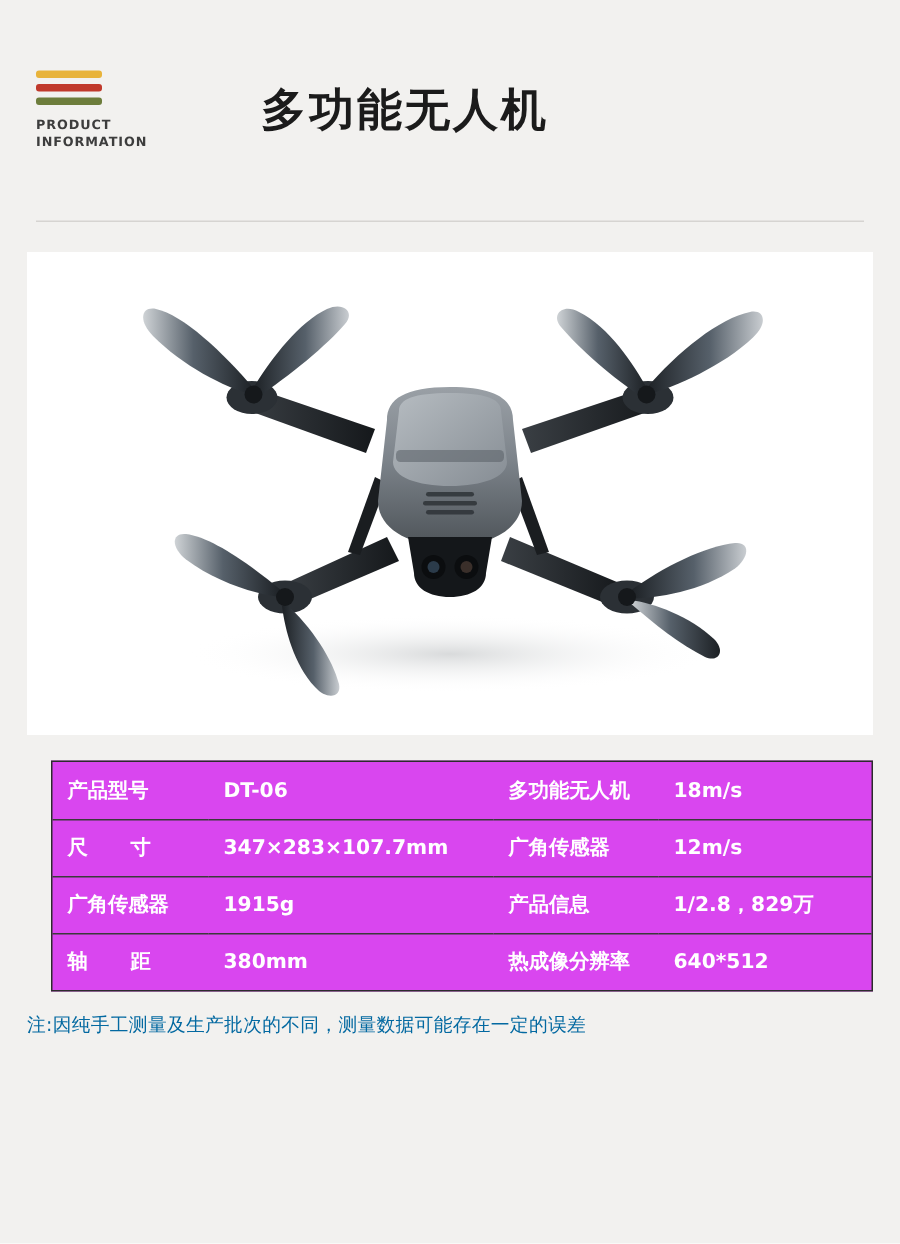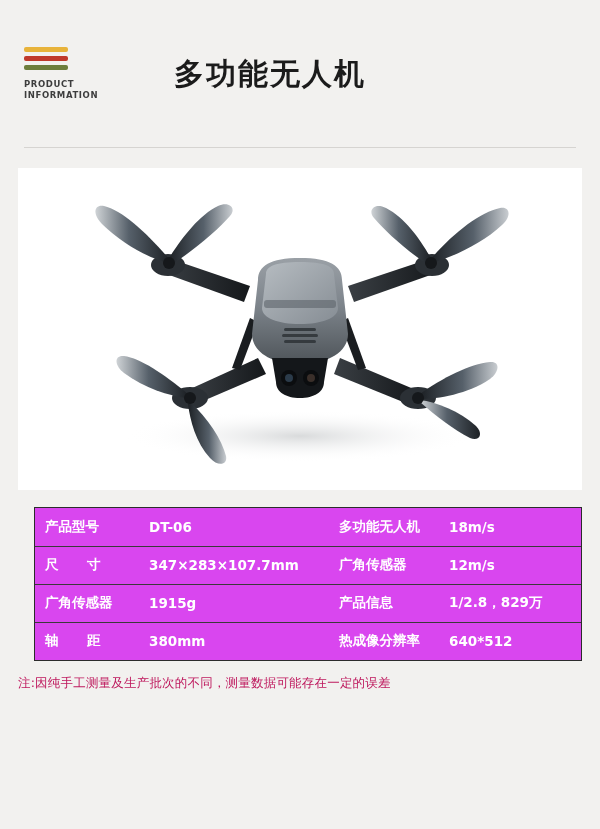--- a/index.html
+++ b/index.html
@@ -109,21 +109,21 @@
   td.v1 { width: 190px; }
   td.k2 { width: 110px; }
   td.v2 { width: auto; }
   td.v1, td.v2 { padding-left: 6px; }
   .sp { letter-spacing: 0.5px; }
 
   
   .note {
     margin: 14px 18px 0 18px;
     font-size: 12.5px;
-    color: #be185d;
+    color: #0369a1;
     letter-spacing: 0.2px;
   }
   .bottom-strip {
     position: absolute;
     left: 0; right: 0; bottom: 0;
     height: 14px;
     background: #f2f1ef;
   }
 </style>
 </head>

